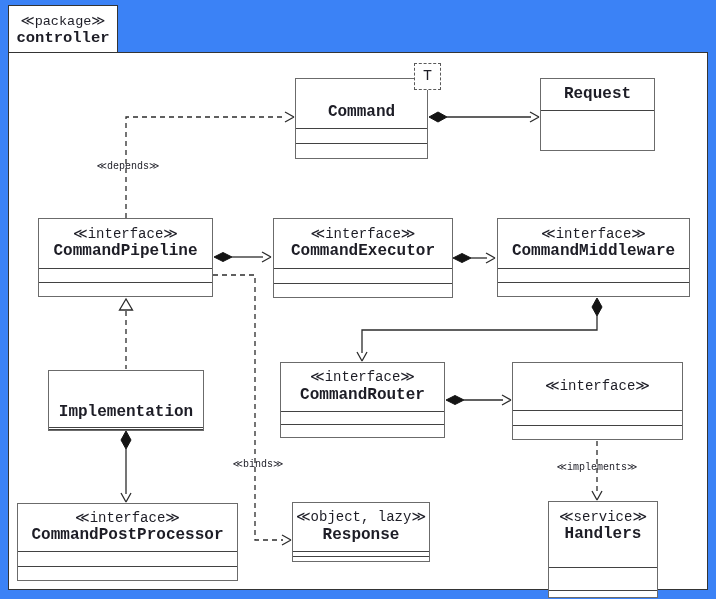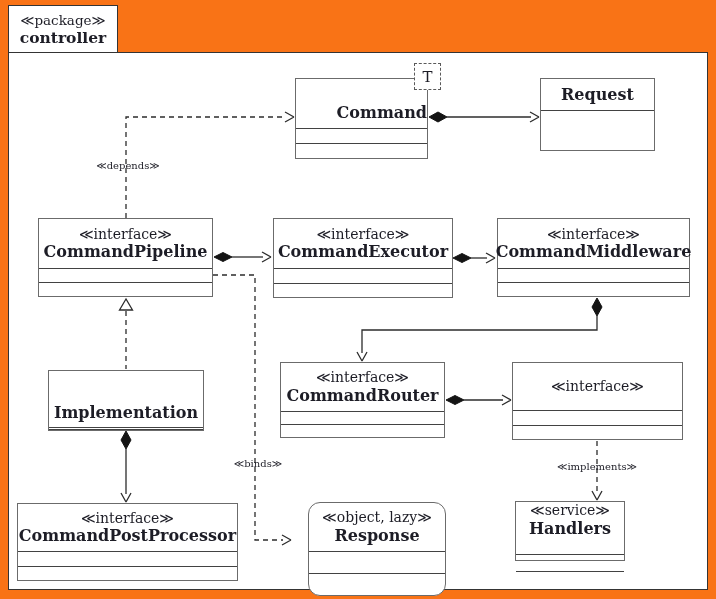--- a/index.html
+++ b/index.html
@@ -1,55 +1,55 @@
 <!DOCTYPE html>
 <html><head>
 <meta charset="utf-8">
 <style>
   * { box-sizing: border-box; margin: 0; padding: 0; }
   html,body { background:#ffffff; }
   body { font-family: "DejaVu Serif", "Liberation Serif", serif; }
-  #canvas { position:relative; width:716px; height:599px; background:#f97316; color:#1d1d26; overflow:hidden; }
+  #canvas { position:relative; width:716px; height:599px; background:#3b82f6; color:#1d1d26; overflow:hidden;font-family:Liberation Mono, monospace; }
 
   
   .pkg-body { position:absolute; left:8px; top:52px; width:700px; height:538px; border:1.6px solid #343434; background:#ffffff; z-index:0; }
   .pkg-tab  { position:absolute; left:8px; top:5px; width:110px; height:48px; border:1.6px solid #343434; background:#ffffff; z-index:2;
               display:flex; flex-direction:column; align-items:center; justify-content:center; }
   .pkg-tab .stereo { font-size:13.5px; }
   .pkg-tab .cname  { font-size:15.5px; font-weight:bold; }
 
   
   .uml-class { position:absolute; border:1.5px solid #6b6b6b; background:#ffffff; display:flex; flex-direction:column; z-index:1; }
   .uml-title { display:flex; flex-direction:column; align-items:center; justify-content:center; line-height:1.2; }
   .stereo { font-size:14px; font-weight:normal; }
   .cname  { font-size:16px; font-weight:bold; }
   .comp   { border-top:1.3px solid #424242; flex:1; display:flex; align-items:center; justify-content:center; font-size:15px; }
 
   #b-command     { left:295px; top:78px;  width:133px; height:81px; }
-  #b-command .uml-title { height:49px; justify-content:flex-end; padding-bottom:6px;align-items:flex-end; }
+  #b-command .uml-title { height:49px; justify-content:flex-end; padding-bottom:6px; }
   #b-request     { left:540px; top:78px;  width:115px; height:73px; }
   #b-request .uml-title { height:31px; }
   #b-request .attr-comp { flex:0 0 29px; }
   #b-pipeline    { left:38px;  top:218px; width:175px; height:79px; }
   #b-pipeline .uml-title { height:49px; }
   #b-executor    { left:273px; top:218px; width:180px; height:80px; }
   #b-executor .uml-title { height:49px; }
   #b-middleware  { left:497px; top:218px; width:193px; height:79px; }
   #b-middleware .uml-title { height:49px; }
   #b-impl        { left:48px;  top:370px; width:156px; height:61px; }
   #b-impl .uml-title { height:28px;margin-top:28px; }
   #b-router      { left:280px; top:362px; width:165px; height:76px; }
   #b-router .uml-title { height:48px; }
   #b-handler     { left:512px; top:362px; width:171px; height:78px; }
   #b-handler .uml-title { height:47px; }
   #b-postproc    { left:17px;  top:503px; width:221px; height:78px; }
   #b-postproc .uml-title { height:47px; }
-  #b-response    { left:308px; top:502px; width:138px; height:94px;border-radius:12px; }
+  #b-response    { left:292px; top:502px; width:138px; height:60px; }
   #b-response .uml-title { height:48px; }
-  #b-handlers    { left:515px; top:501px; width:110px; height:60px;gap:16px; }
+  #b-handlers    { left:548px; top:501px; width:110px; height:97px;gap:16px; }
   #b-handlers .uml-title { height:49px; }
 
   
   .tparam { position:absolute; left:414px; top:63px; width:27px; height:27px; border:1.6px dashed #5a5a5a; background:#ffffff; z-index:3;
             display:flex; align-items:center; justify-content:center; font-size:15px; }
 
   
   svg.rels { position:absolute; left:0; top:0; width:716px; height:599px; z-index:2; pointer-events:none; }
   svg.rels path, svg.rels line { fill:none; stroke:#2c2c2c; stroke-width:1.3; }
   svg.rels .dashed { stroke-dasharray:5 4; }

